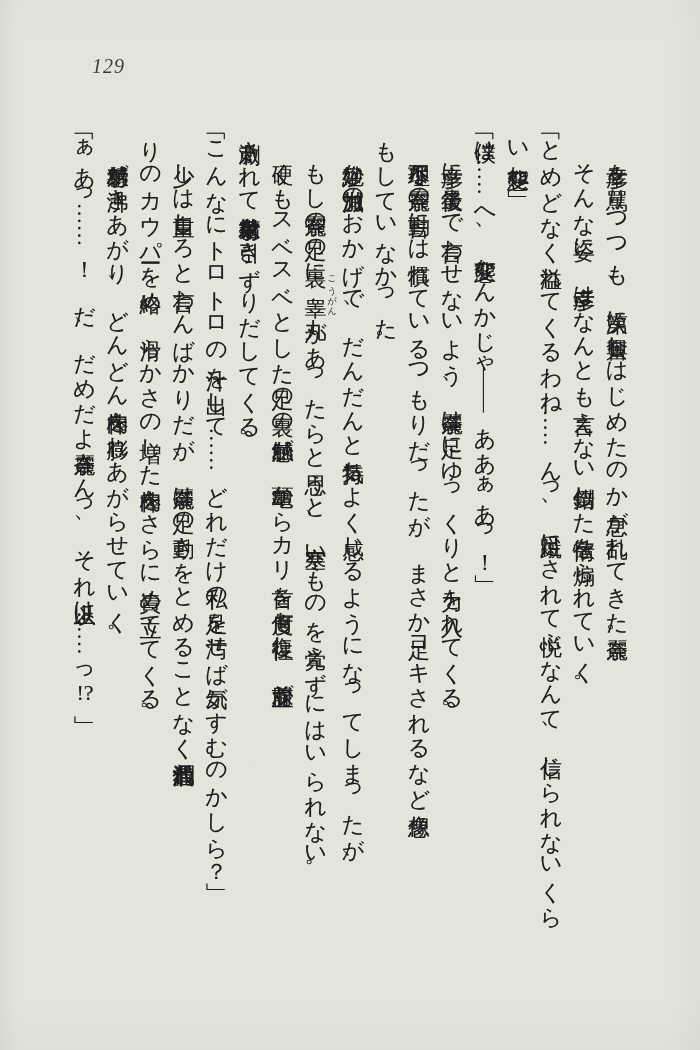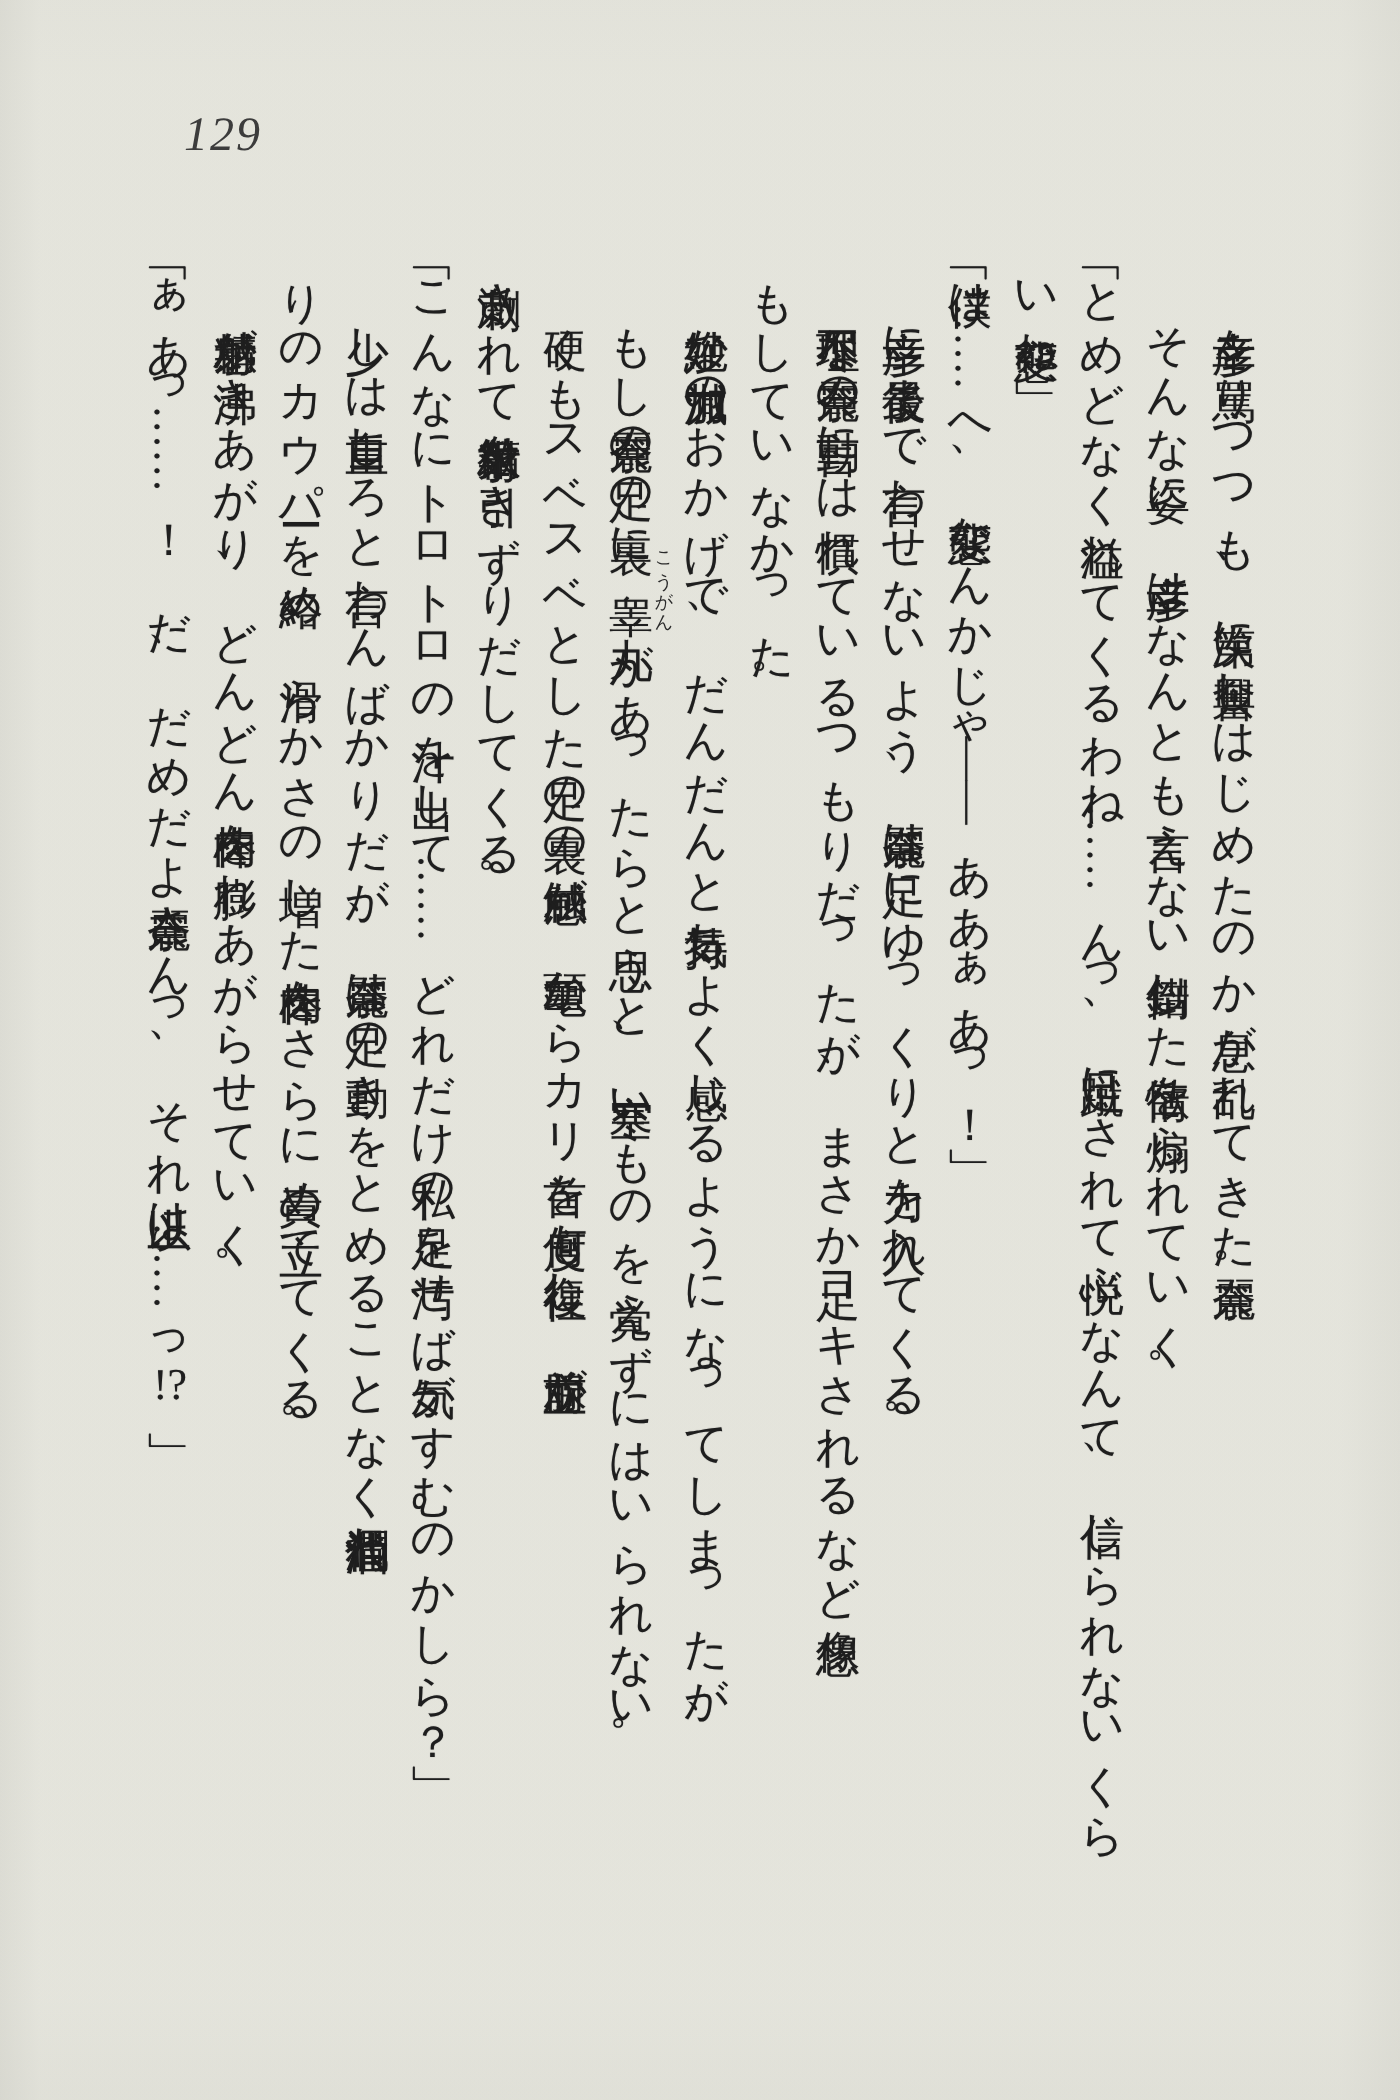--- a/index.html
+++ b/index.html
@@ -9,21 +9,21 @@
     background:#f5f5f2;
     background-image:linear-gradient(90deg,#ededea 0px,#f6f6f3 20px,#f6f6f3 670px,#efefec 700px),
                      linear-gradient(180deg,#f4f4f1 0,#f6f6f3 40px,#f6f6f3 1000px,#f1f1ee 1050px);
     background-blend-mode:multiply;
     overflow:hidden;
   }
   .page-number{
     position:absolute;top:55px;left:92px;
     font-family:"Liberation Serif","DejaVu Serif",serif;
     font-style:italic;
-    font-size:24px;color:#3c3c3c;letter-spacing:1px;
+    font-size:20px;color:#3c3c3c;letter-spacing:1px;
   }
   .text-block{
     position:absolute;top:126px;right:66px;height:842px;
     writing-mode:vertical-rl;
     -webkit-writing-mode:vertical-rl;
     text-orientation:mixed;
     font-family:"Liberation Serif","DejaVu Serif",serif;
     font-size:22px;
     line-height:33px;
     color:#1e1e1e;

